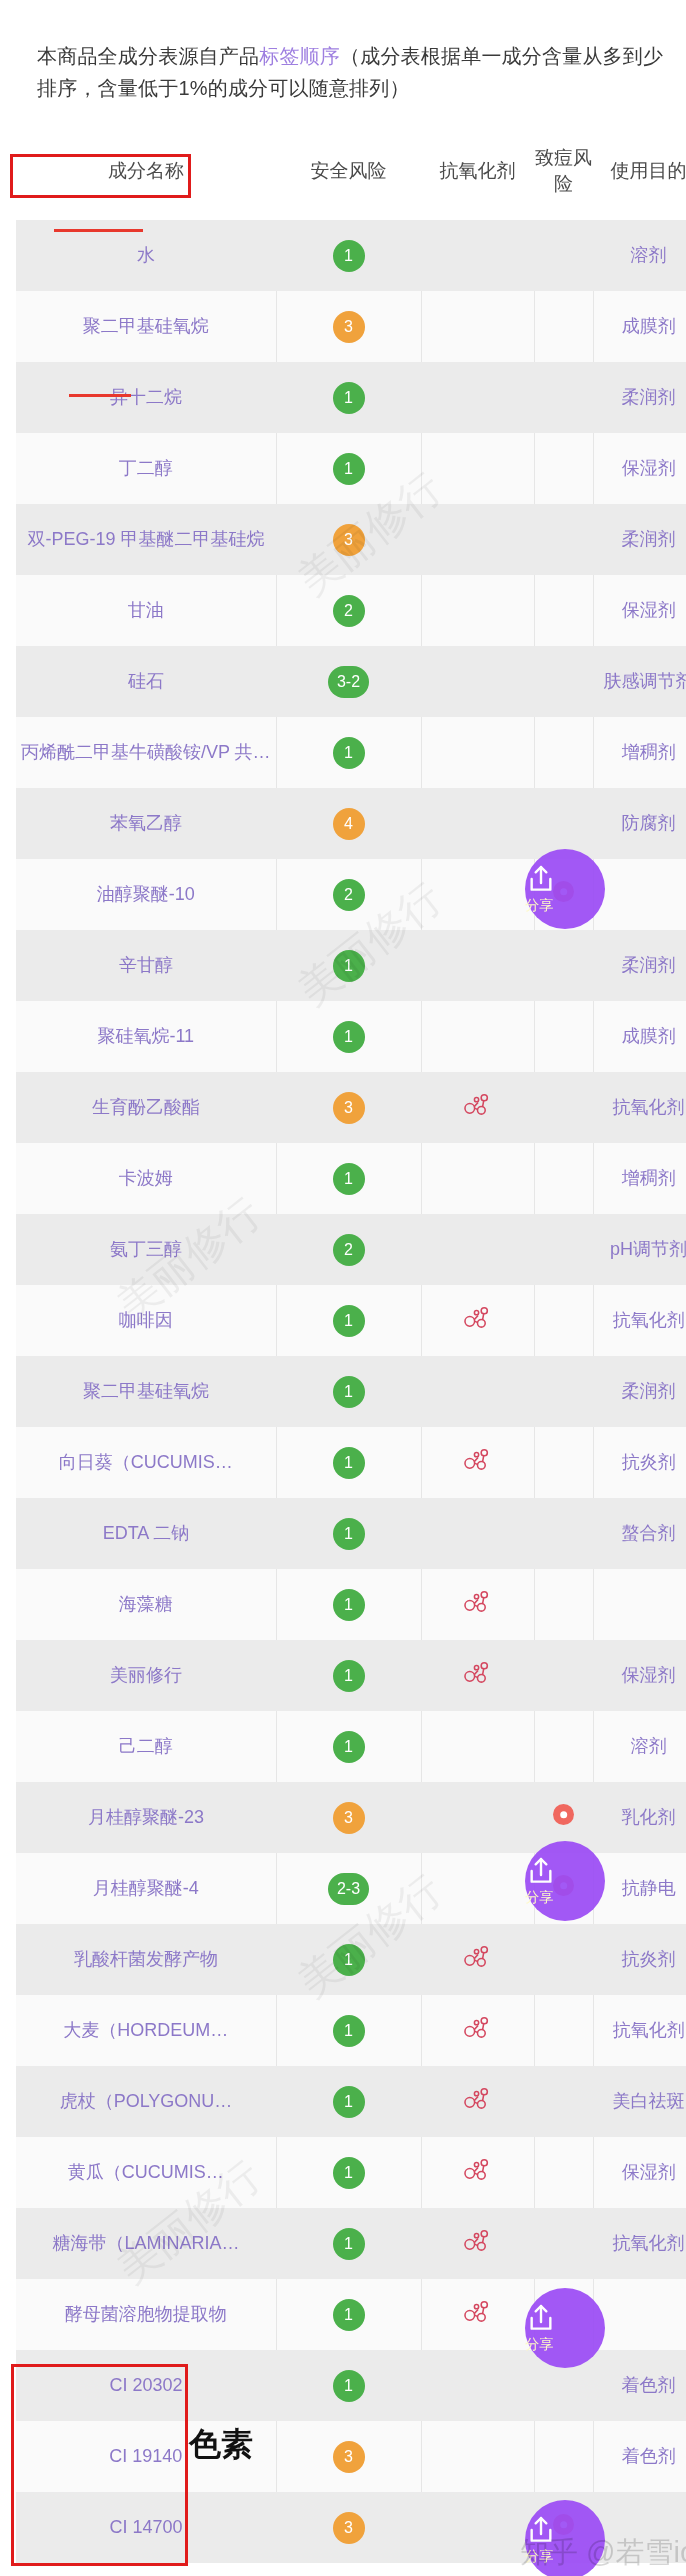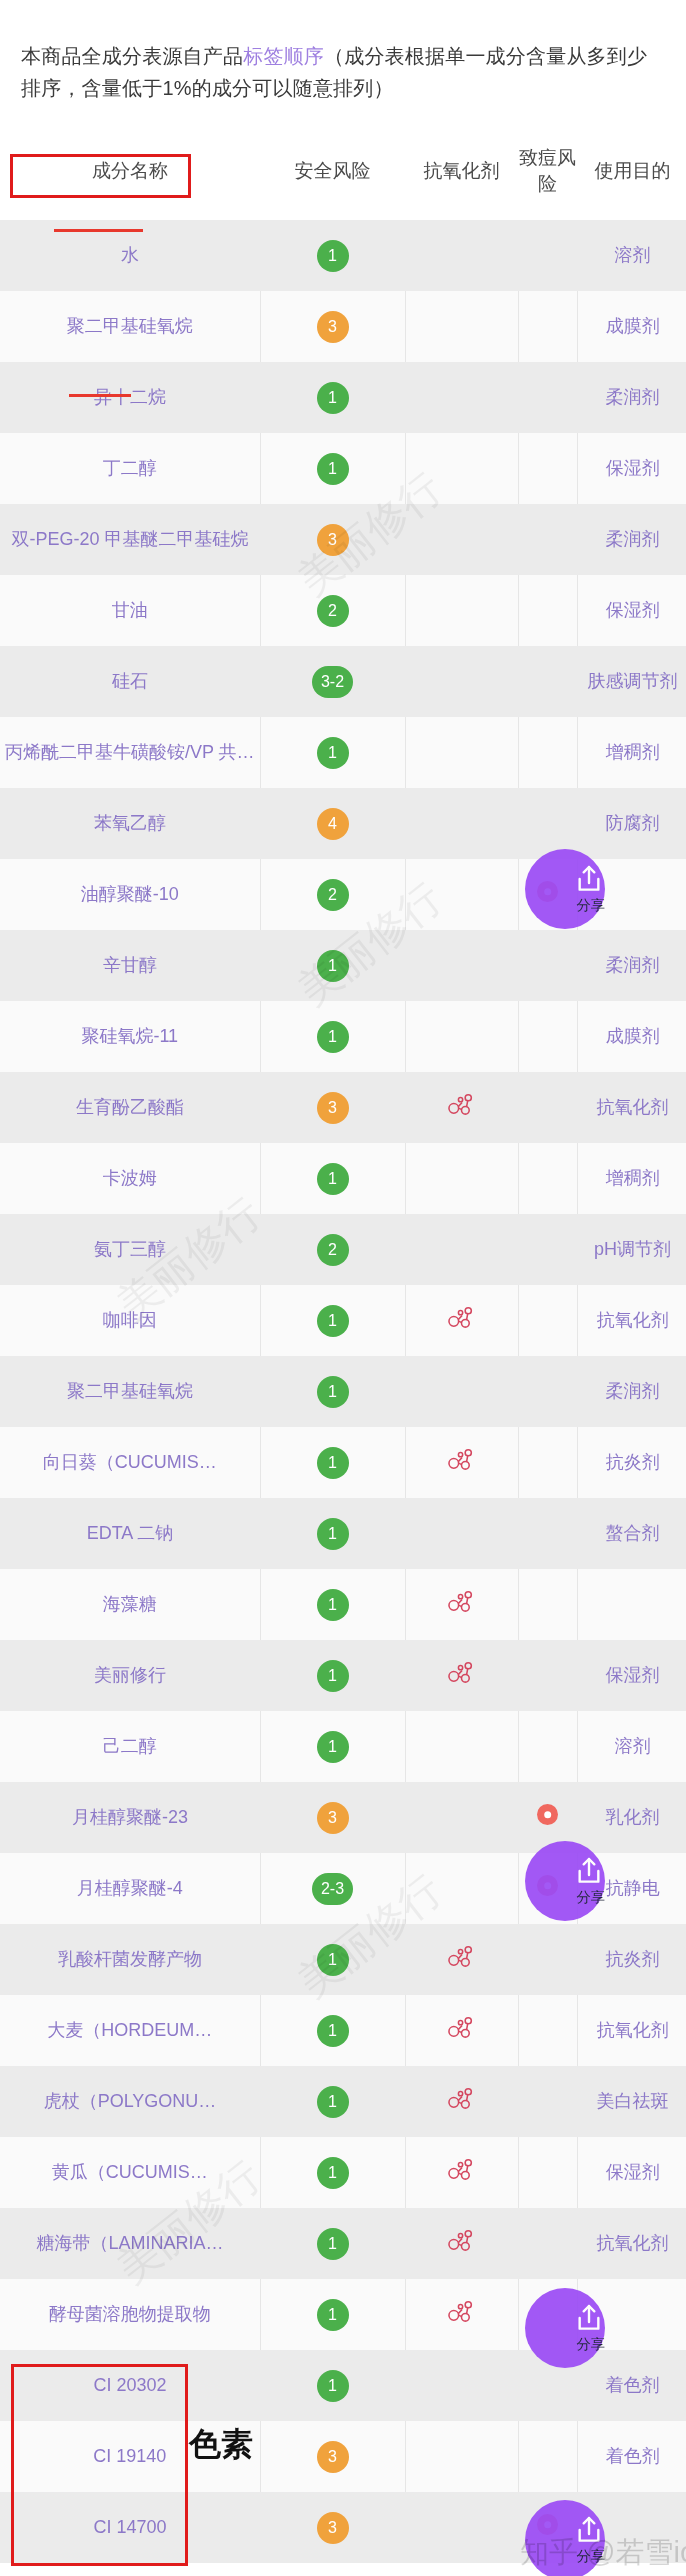--- a/index.html
+++ b/index.html
@@ -7,20 +7,21 @@
     width: 687px;
     background: #ffffff;
     font-family: "Liberation Sans", "DejaVu Sans", sans-serif;
   }
   #page {
     position: relative;
     width: 687px;
     height: 2576px;
     overflow: hidden;
     background: #ffffff;
+    padding-left: 16px;
   }
 
   
   .intro {
     padding: 40px 21px 13.4px 21px;
     font-size: 20px;
     line-height: 1.62;
     color: #3a3a3a;
     letter-spacing: 0.2px;
   }
@@ -128,23 +129,23 @@
   }
 
   
   .share-btn {
     position: absolute;
     width: 80px; height: 80px;
     border-radius: 50%;
     background: #9b4bf5;
     display: flex;
     flex-direction: column;
-    align-items: flex-end;
+    align-items: flex-start;
     justify-content: center;
-    color: #0f172a;
+    color: #fef9c3;
     opacity: 0.92;
   }
   .share-btn .sh-ico { width: 32px; height: 32px; }
   .share-btn .sh-txt { font-size: 14.3px; margin-top: 1px; }
 
   
   .wm {
     position: absolute;
     color: rgba(0,0,0,0.055);
     font-size: 42px;
@@ -210,21 +211,21 @@
           <td class="cell-use">柔润剂</td>
         </tr>
         <tr class="r-even">
           <td class="cell-name">丁二醇</td>
           <td class="cell-safe"><span class="badge green">1</span></td>
           <td class="cell-act"></td>
           <td class="cell-acne"></td>
           <td class="cell-use">保湿剂</td>
         </tr>
         <tr class="r-odd">
-          <td class="cell-name">双-PEG-20 甲基醚二甲基硅烷</td>
+          <td class="cell-name">双-PEG-19 甲基醚二甲基硅烷</td>
           <td class="cell-safe"><span class="badge orange">3</span></td>
           <td class="cell-act"></td>
           <td class="cell-acne"></td>
           <td class="cell-use">柔润剂</td>
         </tr>
         <tr class="r-even">
           <td class="cell-name">甘油</td>
           <td class="cell-safe"><span class="badge green">2</span></td>
           <td class="cell-act"></td>
           <td class="cell-acne"></td>

